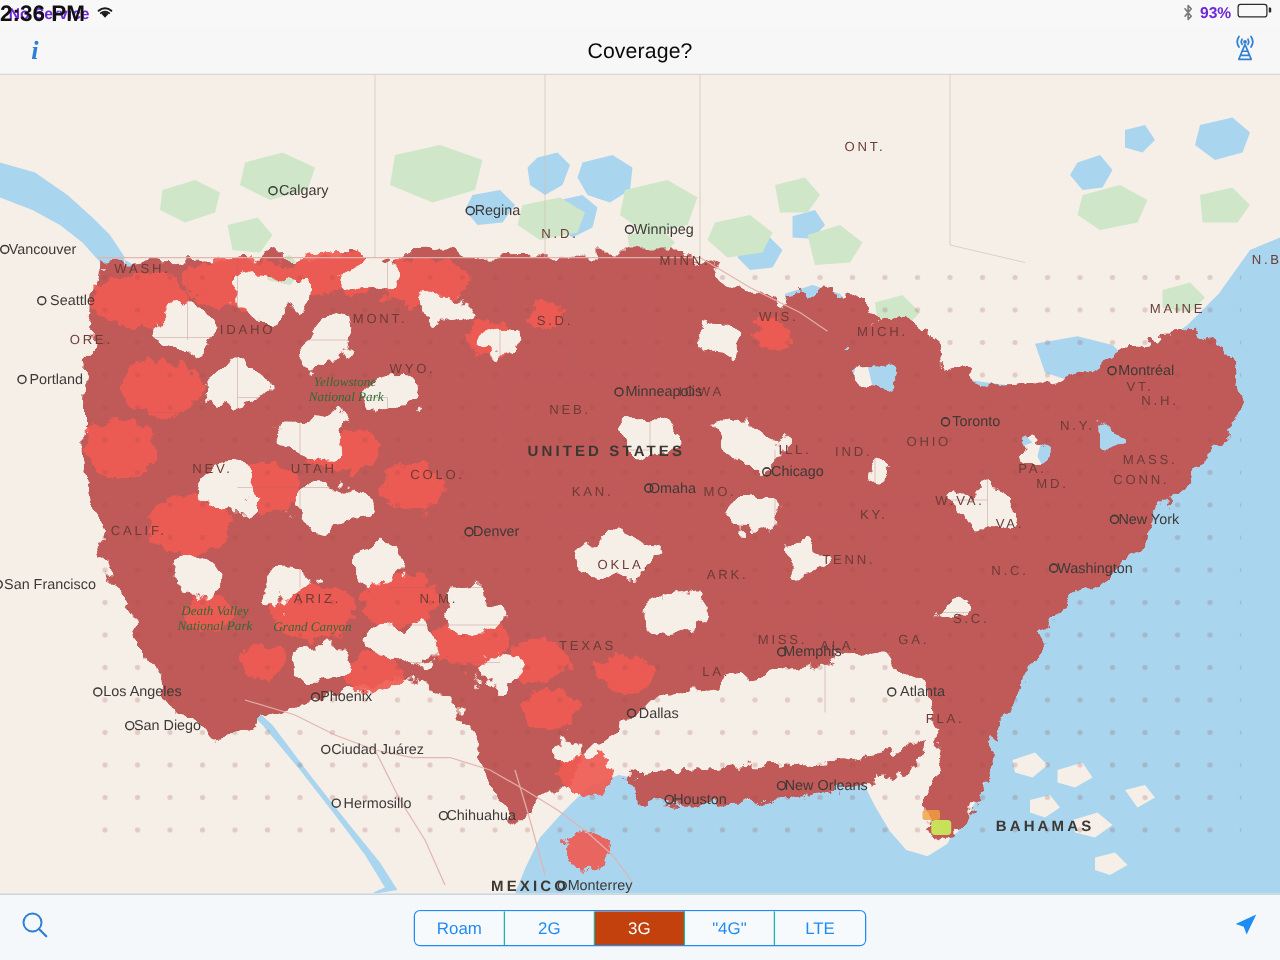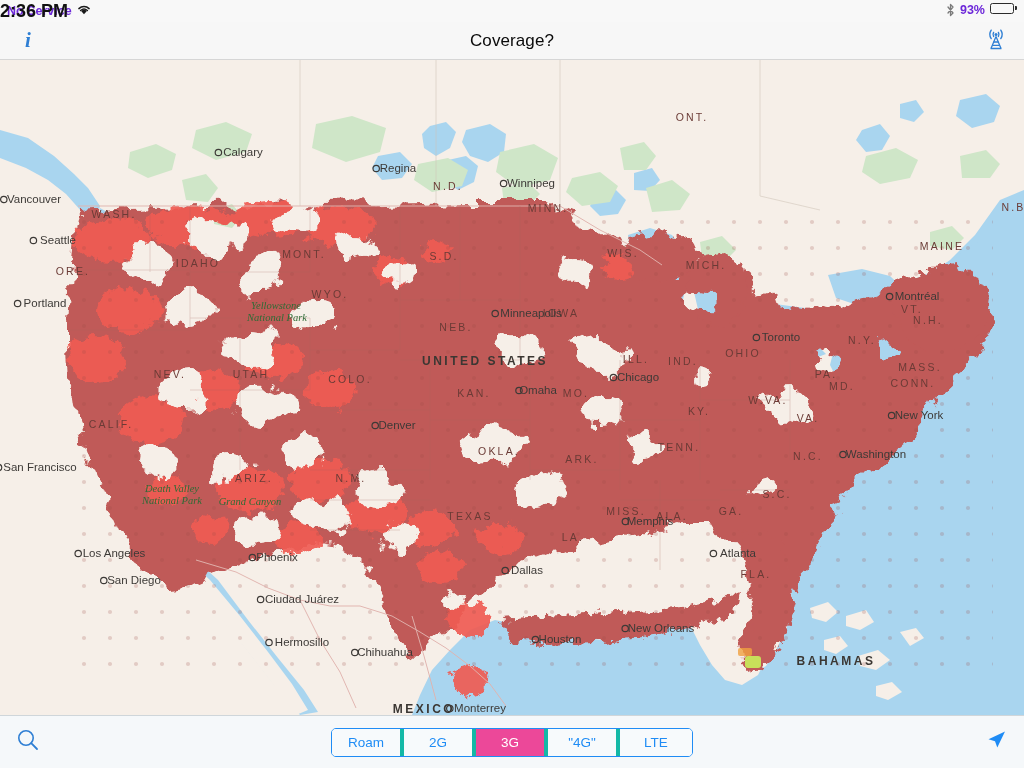--- a/index.html
+++ b/index.html
@@ -116,25 +116,25 @@
   .segmented {
     position: absolute; left: 50%; transform: translateX(-50%);
     display: flex; border: 1px solid #1f8cf5;
     border-radius: 5px; overflow: hidden; height: 29px;
   }
   .seg {
     min-width: 72px; padding: 0 12px;
     display: flex; align-items: center; justify-content: center;
     font-size: 13.5px; color: #1f8cf5;
     background: #f7fafc;
-    border-right: 4px solid #14b8a6;
+    border-right: 1px solid #14b8a6;
     cursor: pointer; user-select: none;
   }
   .seg:last-child { border-right: none; text-align: center; }
-  .seg.active { background: #ec4899; color: #ffffff; }
+  .seg.active { background: #c2410c; color: #ffffff; }
 </style>
 </head>
 <body>
 
 <div id="app">
 
   <div class="statusbar">
     <div class="sb-left">
       <span class="sb-text">No Service</span>
       <span class="wifi-ico">

